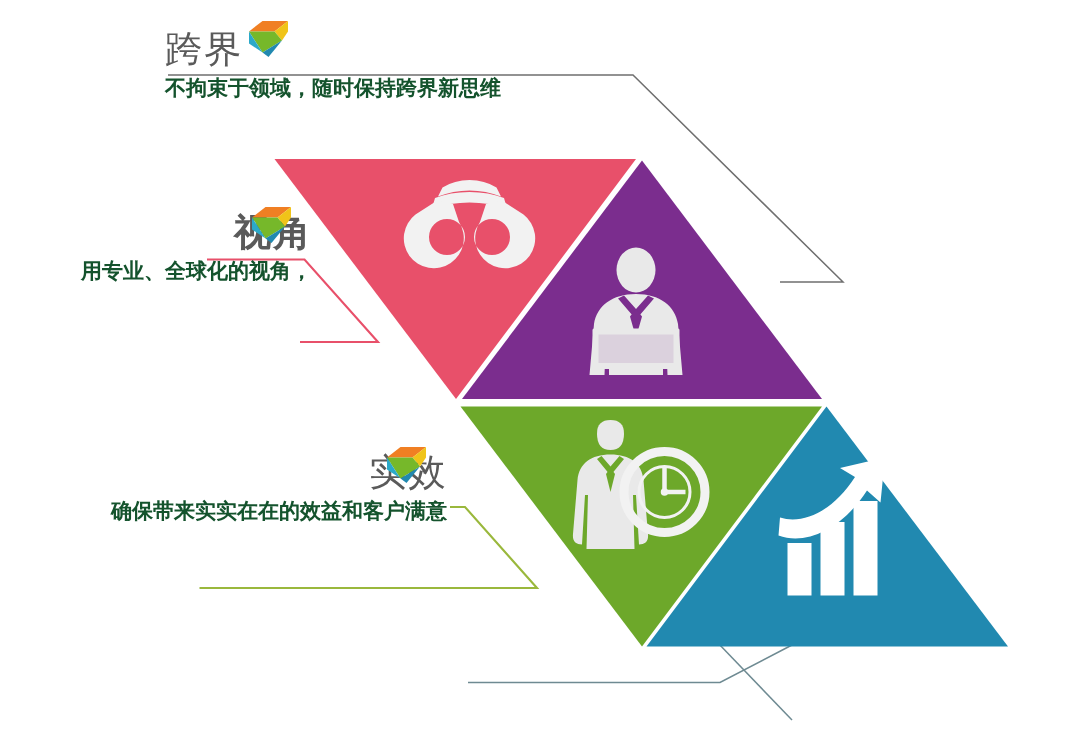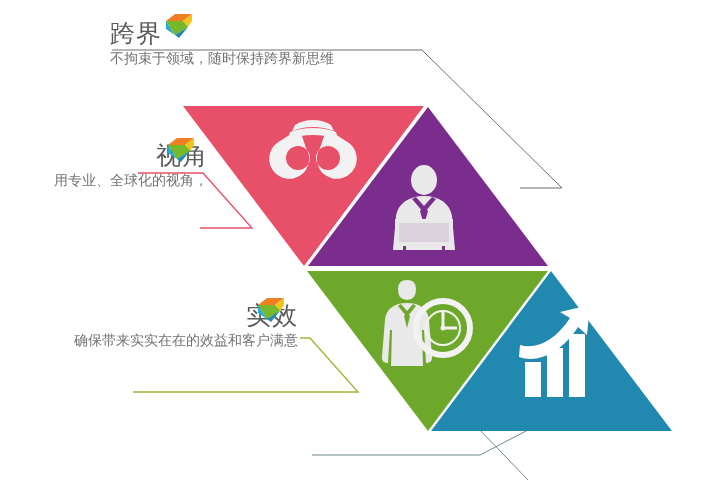--- a/index.html
+++ b/index.html
@@ -31,24 +31,24 @@
   }
   .label-title {
     color: #5a5a5a;
     font-size: 25px;
     line-height: 30px;
     letter-spacing: 1px;
     white-space: nowrap;
     font-weight: 400;
   }
   .label-desc {
-    color: #737373;
+    color: #14532d;
     font-size: 14px;
     line-height: 20px;
-    font-weight: normal;
+    font-weight: bold;
     white-space: nowrap;
   }
   .label-desc .desc-line {
     display: block;
   }
   
   #label-kuajie {
     left: 110px;
     top: 18px;
     text-align: left;
@@ -190,21 +190,21 @@
       <svg class="marker" width="27" height="25" viewBox="0 0 27 25" style="left:56px; top:-4px;">
         <use href="#diamond-marker"></use>
       </svg>
     </div>
     <div class="label-desc">
       <span class="desc-line">不拘束于领域，随时保持跨界新思维</span>
     </div>
   </div>
 
   <div class="label-block" id="label-shijiao">
-    <div class="label-title" style="position:relative;">
+    <div class="label-title" style="position:relative;font-weight:bold;">
       <span>视角</span>
       <svg class="marker" width="27" height="25" viewBox="0 0 27 25" style="left:160px; top:-2px;">
         <use href="#diamond-marker"></use>
       </svg>
     </div>
     <div class="label-desc">
       <span class="desc-line">用专业、全球化的视角，</span>
     </div>
   </div>
 

